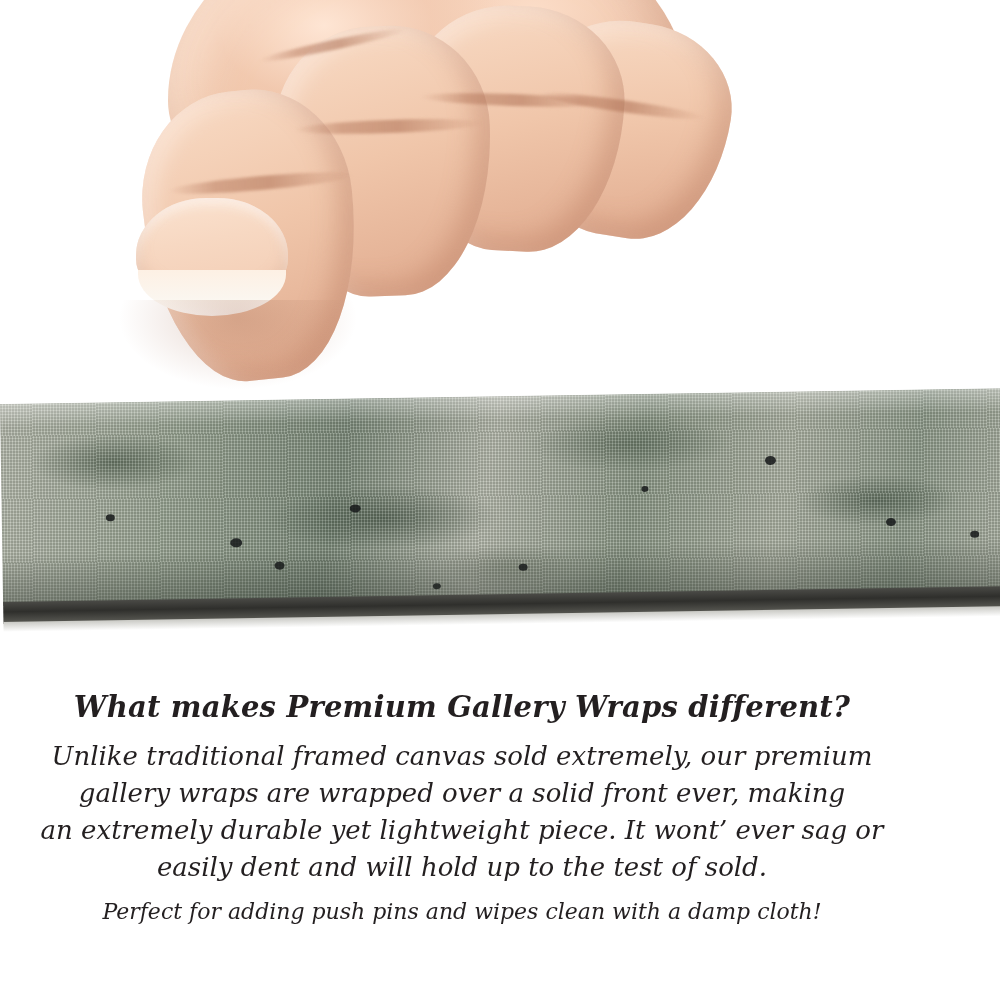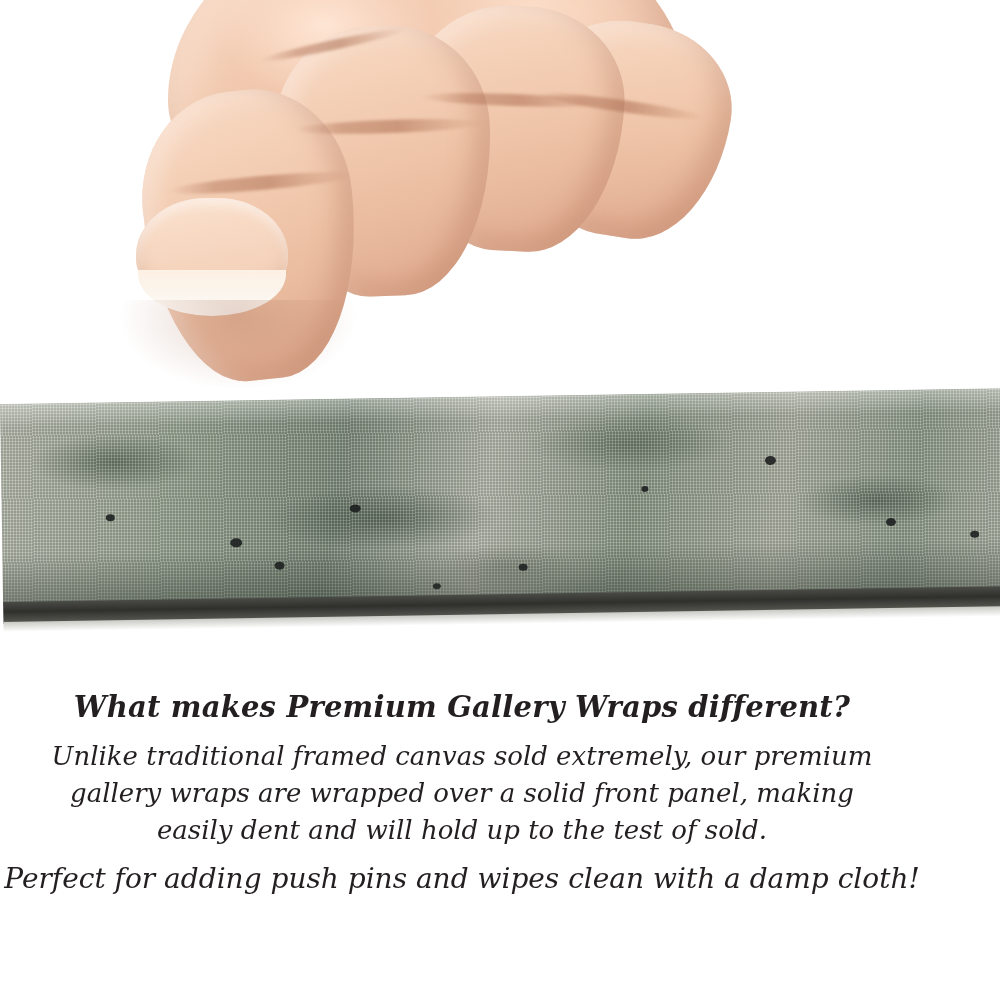--- a/index.html
+++ b/index.html
@@ -189,21 +189,21 @@
     letter-spacing: 0.2px;
     margin-bottom: 14px;
   }
   .caption-line {
     font-size: 26px;
     line-height: 1.42;
     font-weight: 400;
   }
   .caption-last {
     margin-top: 10px;
-    font-size: 28px;
+    font-size: 22px;
     line-height: 1.42;
   }
 </style>
 </head>
 <body>
 
 <div class="stage">
 
   <div class="photo">
 
@@ -245,18 +245,19 @@
       <div class="canvas-shade-bottom"></div>
       <div class="canvas-dark-edge"></div>
       <div class="canvas-white-edge"></div>
     </div>
 
   </div>
 
   <div class="caption">
     <div class="caption-title">What makes Premium Gallery Wraps different?</div>
     <div class="caption-line">Unlike traditional framed canvas sold extremely, our premium</div>
-    <div class="caption-line">gallery wraps are wrapped over a solid front panel, making</div>
+    <div class="caption-line">gallery wraps are wrapped over a solid front ever, making</div>
+    <div class="caption-line">an extremely durable yet lightweight piece. It wont’ ever sag or</div>
     <div class="caption-line">easily dent and will hold up to the test of sold.</div>
     <div class="caption-last">Perfect for adding push pins and wipes clean with a damp cloth!</div>
   </div>
 
 </div>
 
 </body></html>

